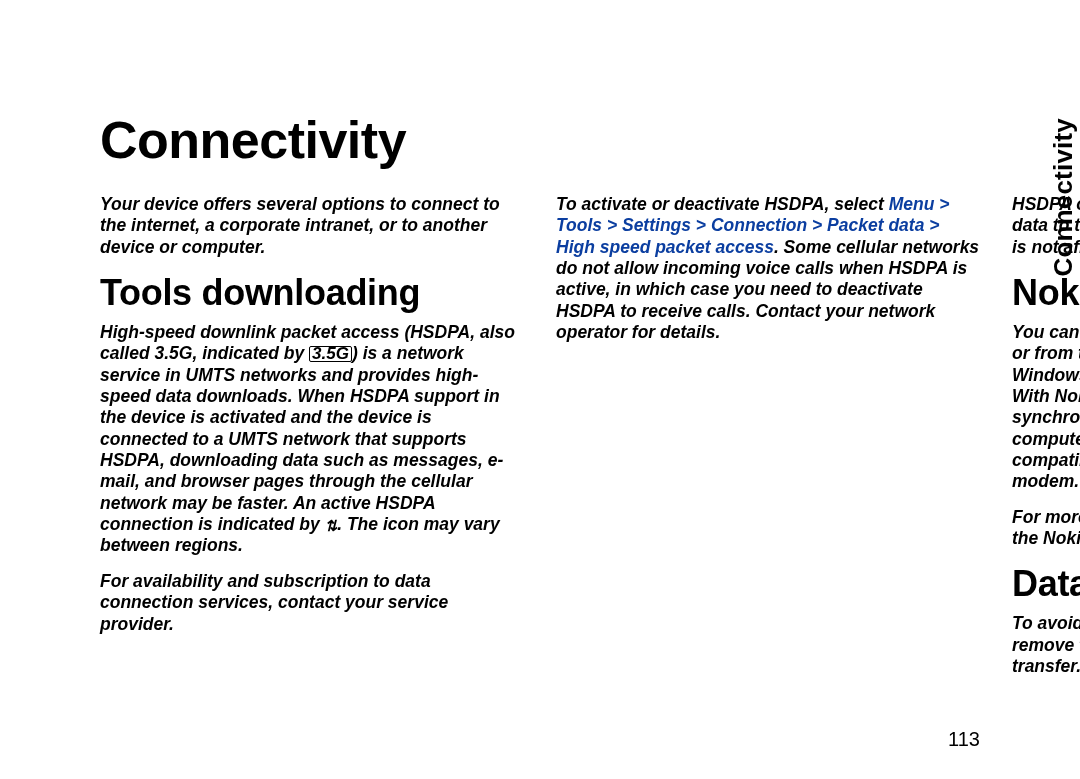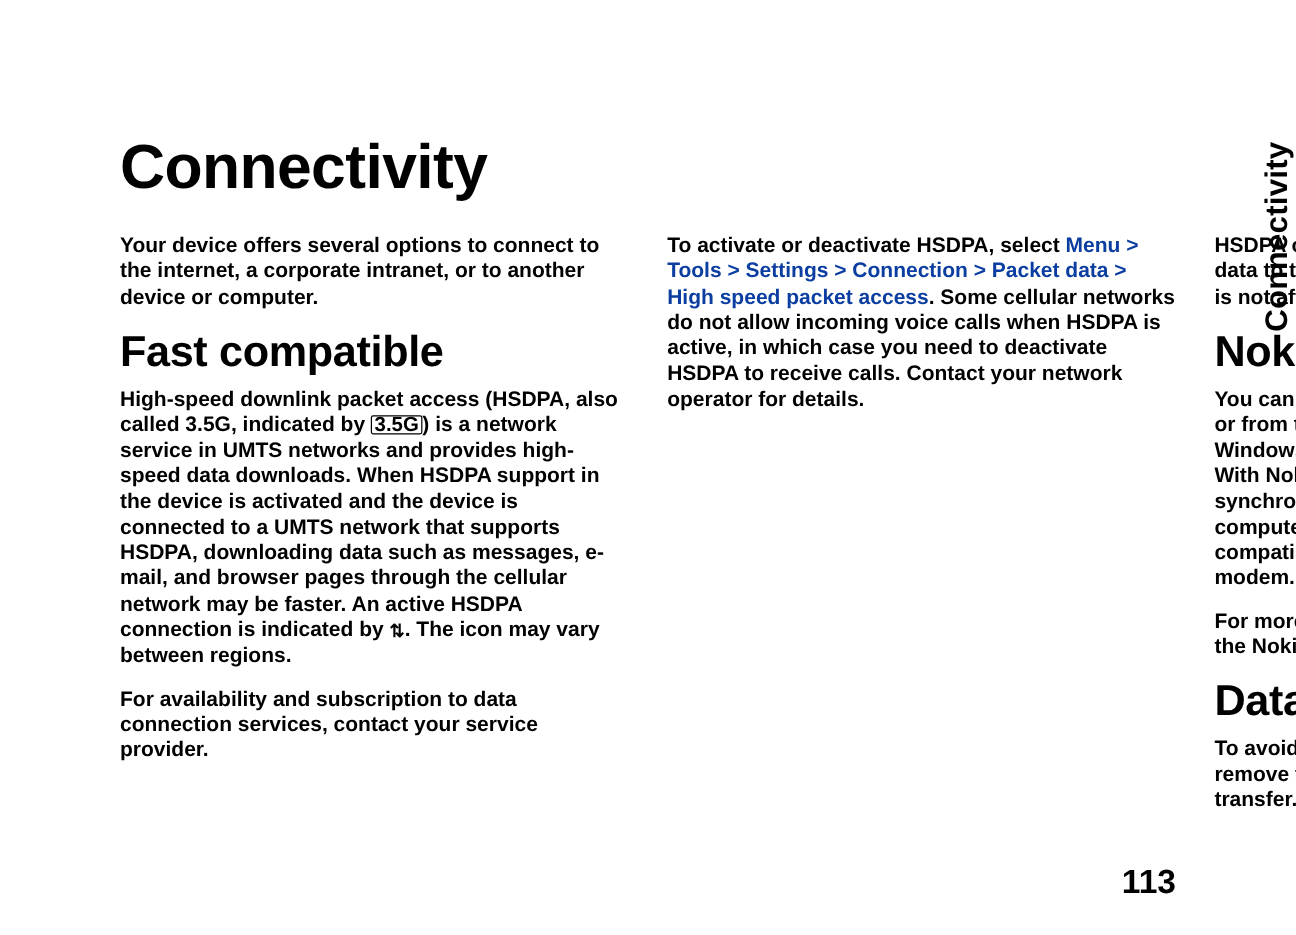--- a/index.html
+++ b/index.html
@@ -41,20 +41,21 @@
     column-gap: 32px;
     column-fill: auto;
     height: 530px;
   }
   .columns p {
     margin: 0 0 14px 0;
     font-size: 17.5px;
     line-height: 1.22;
     font-weight: 600;
     break-inside: avoid;
+    font-style: italic;
   }
   .columns h2 {
     font-size: 36px;
     font-weight: 700;
     margin: 14px 0 8px 0;
     letter-spacing: -0.3px;
     break-after: avoid;
   }
   .menu-path {
     color: #0b3ea0;
@@ -71,39 +72,39 @@
     vertical-align: 0px;
   }
   .icon-conn {
     font-size: 15px;
     vertical-align: -1px;
   }
   .page-number {
     position: absolute;
     bottom: 28px;
     right: 100px;
-    font-weight: 700;
-    font-size: 28px;
+    font-weight: 400;
+    font-size: 20px;
   }
   .col-break { break-before: column; }
 </style>
 </head>
 <body>
 
 <div class="page">
 
   <div class="side-label">Connectivity</div>
 
   <h1 class="page-title">Connectivity</h1>
 
   <div class="columns">
 
     <p>Your device offers several options to connect to the internet, a corporate intranet, or to another device or computer.</p>
 
-    <h2>Fast compatible</h2>
+    <h2>Tools downloading</h2>
 
     <p>
       <span>High-speed downlink packet access (HSDPA, also called 3.5G, indicated by </span><span class="icon-35g">3.5G</span><span>) is a network service in UMTS networks and provides high-speed data downloads. When HSDPA support in the device is activated and the device is connected to a UMTS network that supports HSDPA, downloading data such as messages, e-mail, and browser pages through the cellular network may be faster. An active HSDPA connection is indicated by </span><span class="icon-conn">⇅</span><span>. The icon may vary between regions.</span>
     </p>
 
     <p>For availability and subscription to data connection services, contact your service provider.</p>
 
     <p>
       <span>To activate or deactivate HSDPA, select </span><span class="menu-path">Menu &gt; Tools &gt; Settings &gt; Connection &gt; Packet data &gt; High speed packet access</span><span>. Some cellular networks do not allow incoming voice calls when HSDPA is active, in which case you need to deactivate HSDPA to receive calls. Contact your network operator for details.</span>
     </p>

